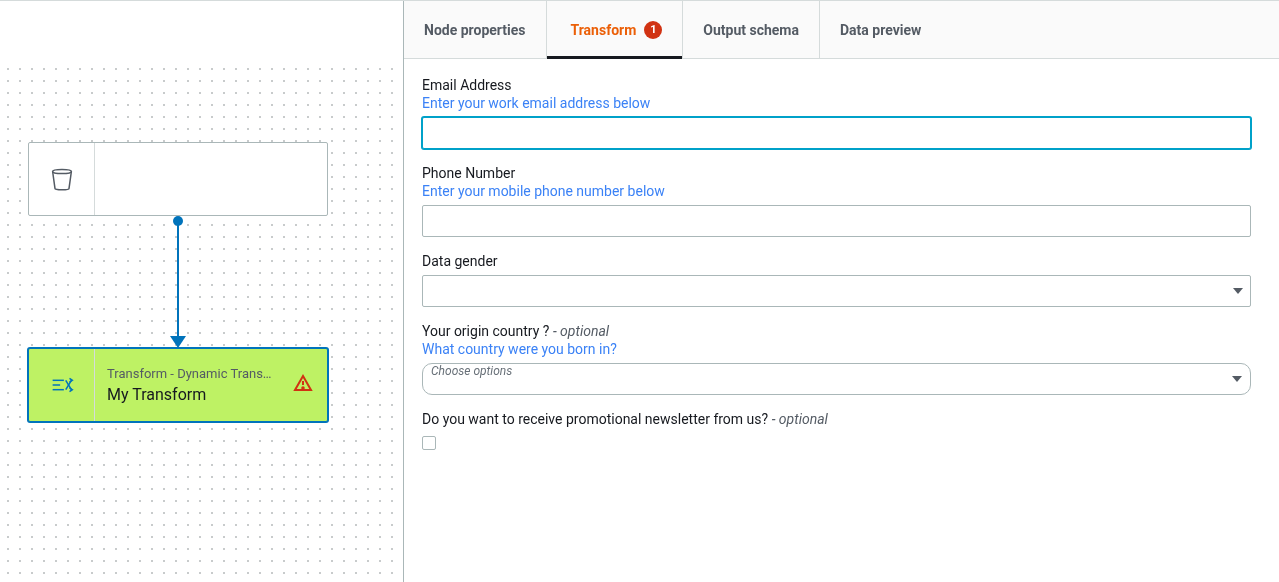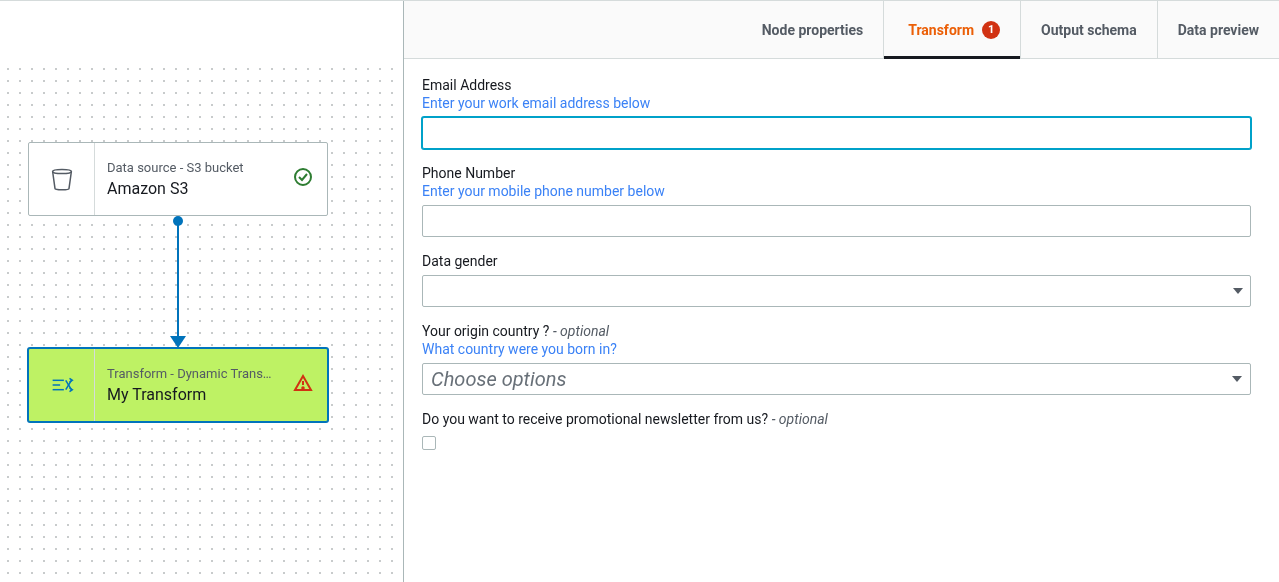--- a/index.html
+++ b/index.html
@@ -109,21 +109,20 @@
       display: flex;
       flex-direction: column;
       height: 100%;
       overflow: hidden;
     }
     .tabbar {
       display: flex;
       background: #fafafa;
       border-bottom: 1px solid #d5dbdb;
       height: 58px;
-      justify-content: flex-end;
     }
     .tab {
       padding: 0 20px;
       display: flex;
       align-items: center;
       font-size: 14px;
       font-weight: 700;
       color: #545b64;
       border-right: 1px solid #d5dbdb;
       cursor: pointer;
@@ -187,26 +186,25 @@
     }
     .field-input.focused {
       border: 1px solid #00a1c9;
       box-shadow: 0 0 0 1px #00a1c9;
     }
     .mselect {
       position: relative;
       width: 100%;
       height: 32px;
       border: 1px solid #aab7b8;
-      border-radius: 2px;
+      border-radius: 10px;
       background: #fff;
       display: flex;
-      align-items: center;
       padding: 0 30px 0 8px;
-      font-size: 20px;
+      font-size: 12px;
       cursor: pointer;
     }
     .mselect .ph { color: #687078; font-style: italic; }
     .caret {
       position: absolute;
       right: 8px;
       top: 50%;
       transform: translateY(-50%);
       width: 0; height: 0;
       border-left: 5px solid transparent;
@@ -240,30 +238,20 @@
     <div class="edge-dot" style="top:215px;"></div>
     <div class="edge-line" style="top:219px; height:120px;"></div>
     <div class="edge-arrow" style="top:335px;"></div>
 
     <div class="node" style="top:141px; left:28px;">
       <div class="node-icon-col">
         <span class="node-svg">
           <svg viewBox="0 0 32 32" fill="none" stroke="#545b64" stroke-width="1.6">
             <path d="M6 8 C6 5 26 5 26 8 L23.5 26 C23.5 28 8.5 28 8.5 26 Z"></path>
             <path d="M6 8 C6 11 26 11 26 8"></path>
-          </svg>
-        </span>
-      </div>
-      <div class="node-body">
-        <div class="node-type">Data source - S3 bucket</div>
-        <div class="node-name">Amazon S3</div>
-        <span class="node-status">
-          <svg width="20" height="20" viewBox="0 0 20 20" fill="none" stroke="#2e7d32" stroke-width="2">
-            <circle cx="10" cy="10" r="8"></circle>
-            <path d="M6 10 L9 13 L14 7"></path>
           </svg>
         </span>
       </div>
     </div>
 
     <div class="node selected" style="top:347px; left:28px;">
       <div class="node-icon-col">
         <span class="node-svg">
           <svg viewBox="0 0 32 32" fill="none" stroke="#0073bb" stroke-width="1.6">
             <path d="M6 11 H18"></path>

